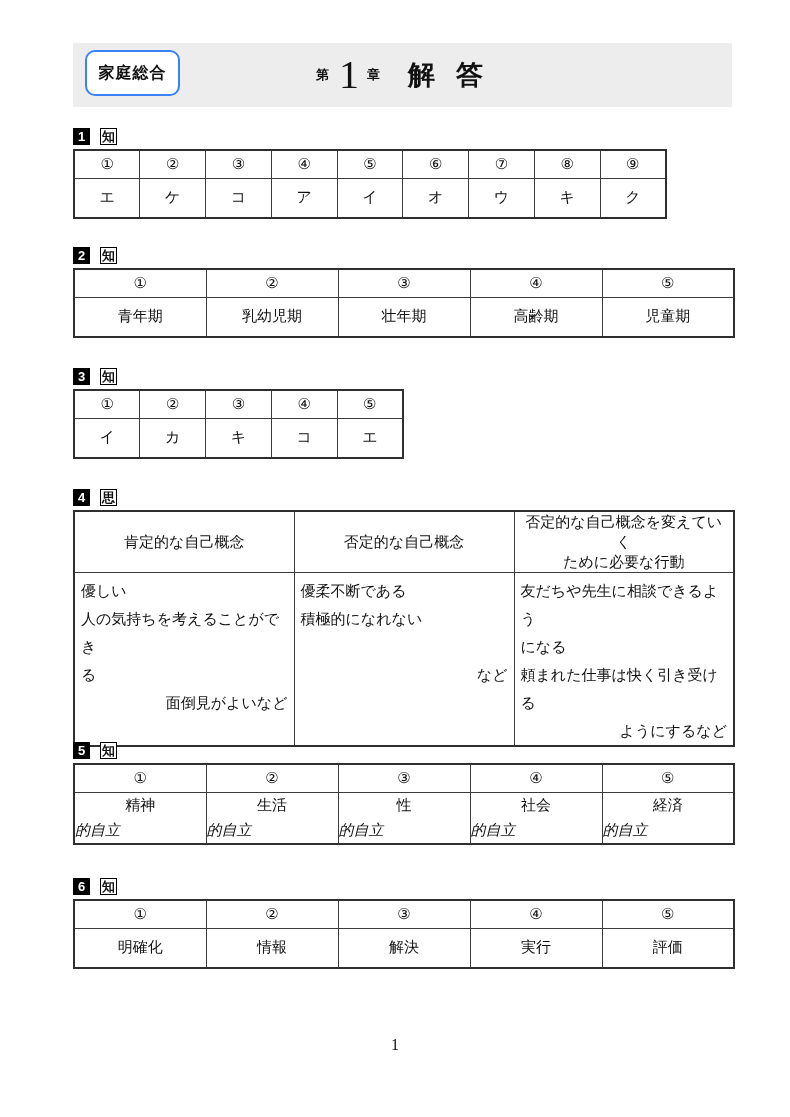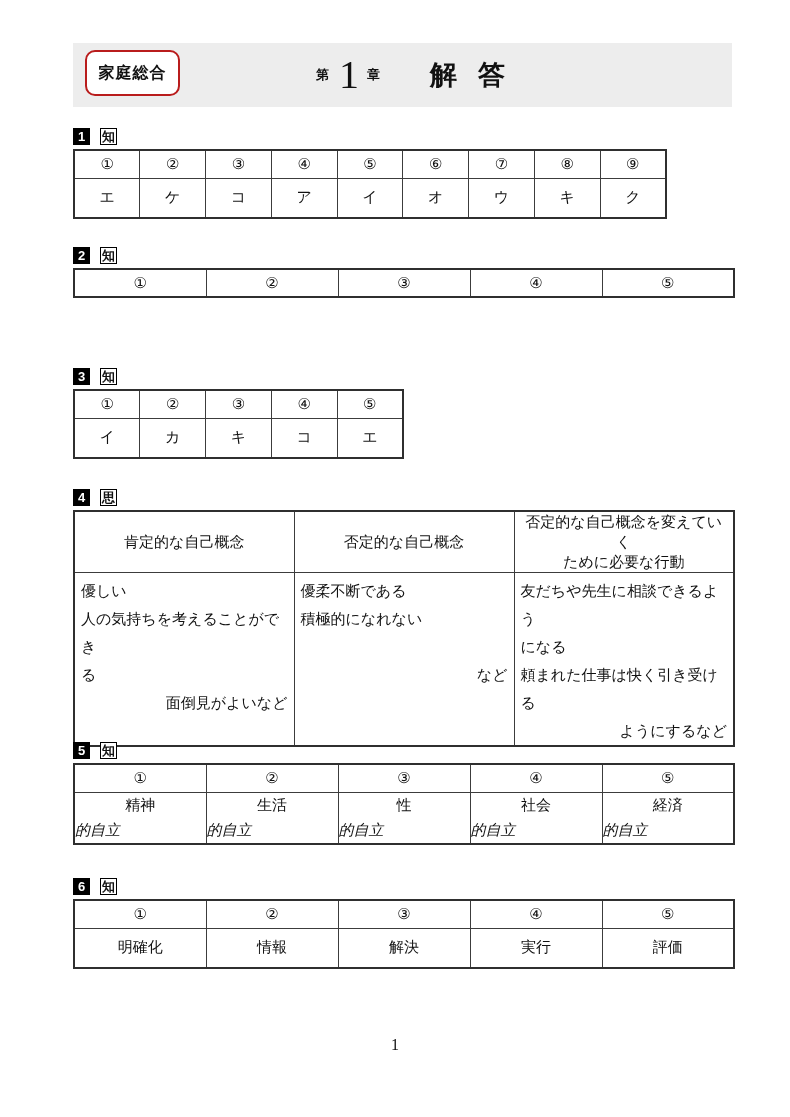--- a/index.html
+++ b/index.html
@@ -16,38 +16,38 @@
   
   .band {
     position:absolute; left:73px; top:43px;
     width:659px; height:64px;
     background:#ededed;
   }
   .course-box {
     position:absolute; left:12px; top:7px;
     width:95px; height:46px;
     background:#fff;
-    border:2px solid #b91c1c;
+    border:2px solid #3b82f6;
     border-radius:10px;
     display:flex; align-items:center; justify-content:center;
     font-size:16px; font-weight:bold; letter-spacing:1px;
   }
   .chapter-title {
     position:absolute; left:243px; top:0; height:64px;
     display:flex; align-items:center;
   }
   .chp-small { font-size:13px; font-weight:bold; }
   .chp-num {
     font-family:"Liberation Serif","DejaVu Serif",serif;
     font-size:40px; line-height:1; margin:0 8px 0 10px;
   }
   .chp-small.suffix { margin-right:0; }
   .title-text {
     font-size:27px; font-weight:bold;
-    margin-left:50px; letter-spacing:21px;
+    margin-left:28px; letter-spacing:21px;
     white-space:nowrap;
   }
 
   
   .qsection { position:absolute; left:73px; }
   .s1 { top:128px; }
   .s2 { top:247px; }
   .s3 { top:368px; }
   .s4 { top:489px; }
   .s5 { top:742px; }
@@ -162,20 +162,27 @@
     </div>
     <table class="ans-table">
         <tbody>
           <tr class="hrow">
             <td class="hcell">①</td>
             <td class="hcell">②</td>
             <td class="hcell">③</td>
             <td class="hcell">④</td>
             <td class="hcell">⑤</td>
           </tr>
+          <tr class="brow">
+            <td class="bcell">青年期</td>
+            <td class="bcell">乳幼児期</td>
+            <td class="bcell">壮年期</td>
+            <td class="bcell">高齢期</td>
+            <td class="bcell">児童期</td>
+          </tr>
         </tbody>
       </table>
   </section>
 
   <section class="qsection s3">
     <div class="sec-head">
       <span class="num-badge">3</span>
       <span class="tag-badge">知</span>
     </div>
     <table class="ans-table">

